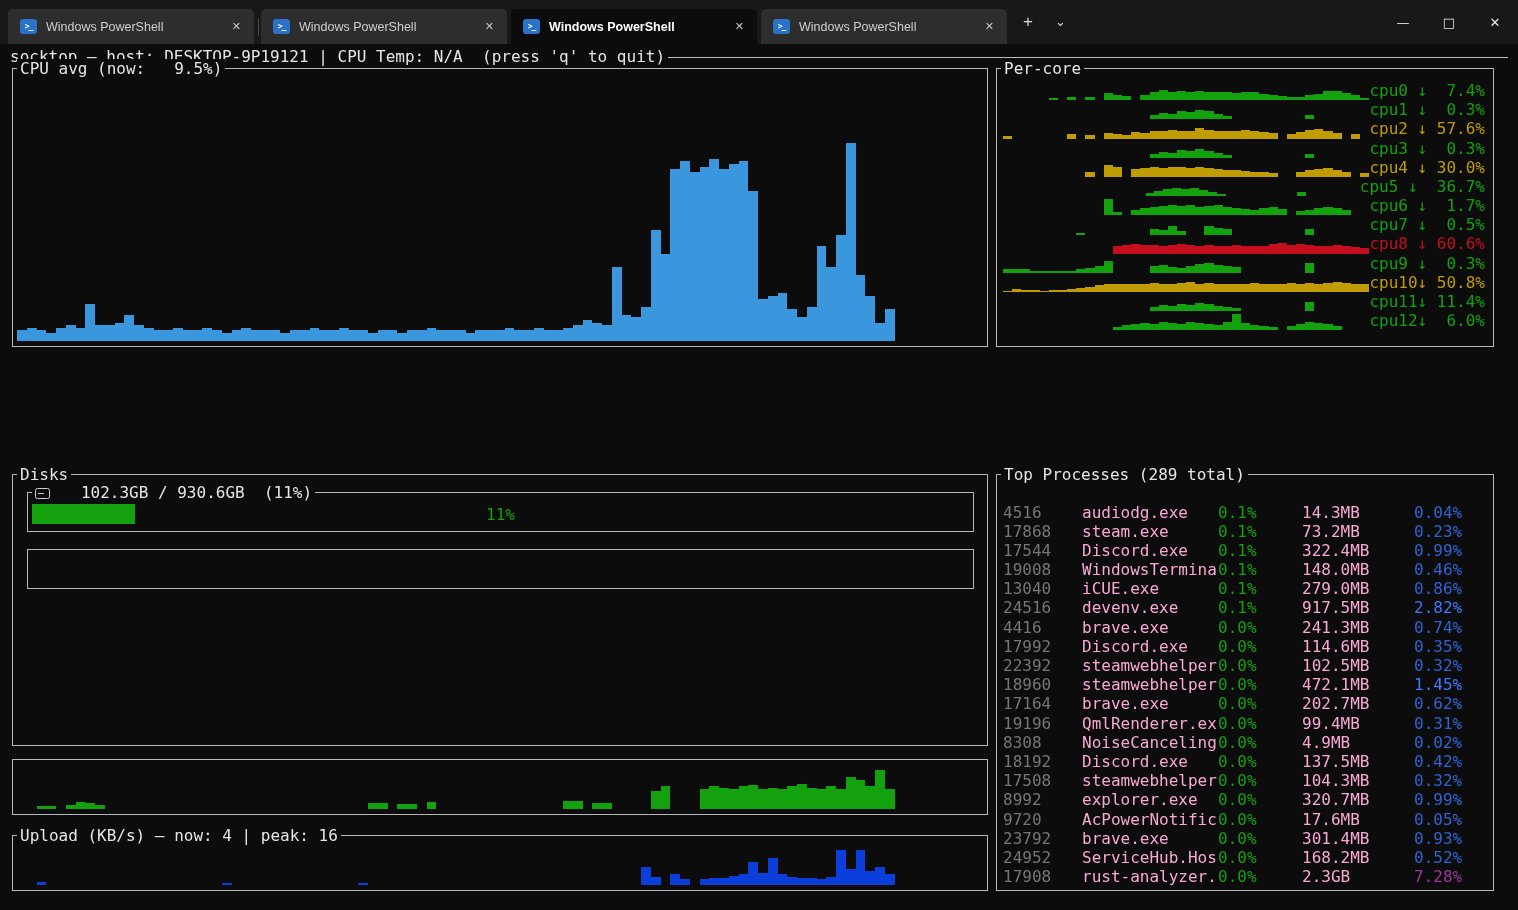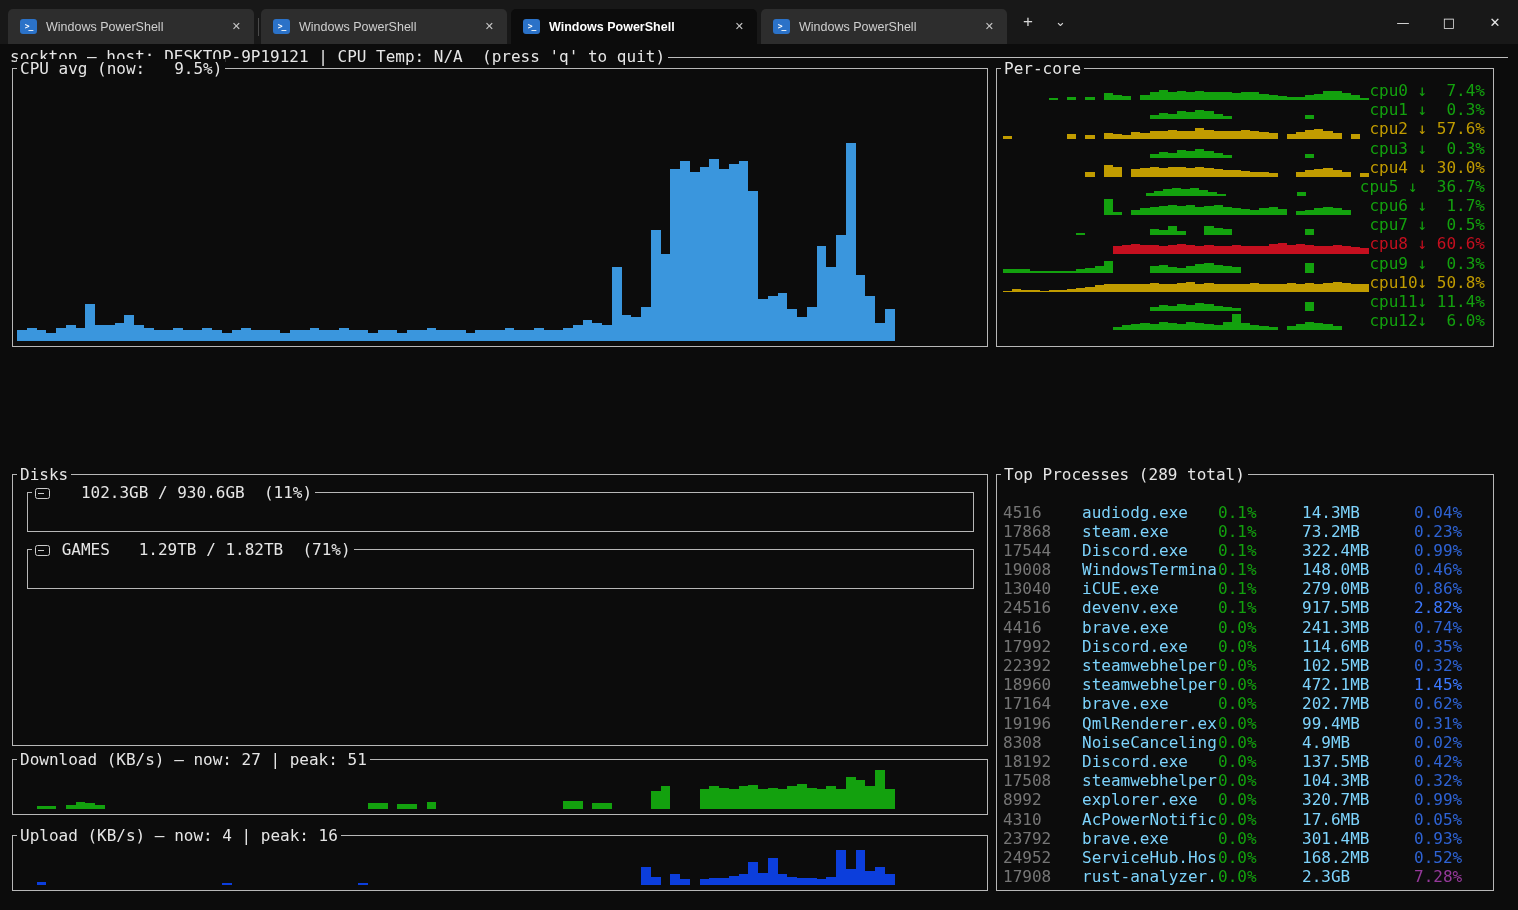--- a/index.html
+++ b/index.html
@@ -51,21 +51,21 @@
   .diskbox .gauge{top:11px;}
   .dtitle{display:flex;align-items:center;}
   .disk-icon{display:inline-block;margin-right:2px;position:relative;top:1px;}
   
   .pheader{position:absolute;top:8px;left:0;right:0;height:19.2px;color:#3B78FF;font-weight:bold;}
   .prows{position:absolute;top:27.5px;left:0;right:0;}
   .prow{position:relative;height:19.2px;}
   .pcol{position:absolute;white-space:pre;}
   .col-pid{left:6px;}  .col-name{left:85px;} .col-cpu{left:221px;}
   .col-mem{left:305px;} .col-memp{left:417px;}
-  .c-gray{color:#767676;} .c-white{color:#7dd3fc;} .c-green{color:#13A10E;}
+  .c-gray{color:#767676;} .c-white{color:#f9a8d4;} .c-green{color:#13A10E;}
   .t-blue{color:#2E63D4;} .t-bright{color:#3B78FF;} .t-magenta{color:#96399B;}
 </style>
 </head>
 <body>
 
 <div class="window">
 
   <div class="tabbar">
     <div class="tabs" id="tabs">
         <div class="tab">
@@ -806,32 +806,31 @@
 
 
     <div class="panel" style="left:12px;top:430px;width:974px;height:270px;">
       <span class="ptitle">Disks</span>
       <div id="diskboxes">
           <div class="diskbox" style="top: 17px;">
             <span class="ptitle dtitle"><span class="disk-icon"><svg width="15" height="11" viewBox="0 0 15 11">
                   <rect x="0.5" y="0.5" width="14" height="10" rx="2" fill="none" stroke="#cccccc"></rect>
                   <line x1="3" y1="5.5" x2="9" y2="5.5" stroke="#cccccc"></line>
                 </svg></span><span style="white-space: pre;">   102.3GB / 930.6GB  (11%)</span></span>
+            <div class="gauge">
+              <div class="gfill" style="width: 11%; background: rgb(19, 161, 14);"></div>
+              <span class="glabel" style="color: rgb(19, 161, 14);">11%</span>
+            </div>
           </div>
           <div class="diskbox" style="top: 74px;">
-            <span class="ptitle dtitle"><span class="disk-icon"><svg width="15" height="11" viewBox="0 0 15 11">
-                  <rect x="0.5" y="0.5" width="14" height="10" rx="2" fill="none" stroke="#cccccc"></rect>
-                  <line x1="3" y1="5.5" x2="9" y2="5.5" stroke="#cccccc"></line>
-                </svg></span><span style="white-space: pre;"> GAMES   1.29TB / 1.82TB  (71%)</span></span>
           </div>
         </div>
     </div>
 
     <div class="panel" style="left:12px;top:715px;width:974px;height:54px;">
-      <span class="ptitle">Download (KB/s) — now: 27 | peak: 51</span>
       <div class="chart" id="dl-chart">
           <div class="bar" style="width: 1.0101%; height: 0%; background: transparent;"></div>
           <div class="bar" style="width: 1.0101%; height: 0%; background: transparent;"></div>
           <div class="bar" style="width: 1.0101%; height: 8%; background: rgb(19, 161, 14);"></div>
           <div class="bar" style="width: 1.0101%; height: 8%; background: rgb(19, 161, 14);"></div>
           <div class="bar" style="width: 1.0101%; height: 0%; background: transparent;"></div>
           <div class="bar" style="width: 1.0101%; height: 10%; background: rgb(19, 161, 14);"></div>
           <div class="bar" style="width: 1.0101%; height: 18%; background: rgb(19, 161, 14);"></div>
           <div class="bar" style="width: 1.0101%; height: 14%; background: rgb(19, 161, 14);"></div>
           <div class="bar" style="width: 1.0101%; height: 10%; background: rgb(19, 161, 14);"></div>
@@ -1142,21 +1141,21 @@
             <span class="pcol col-memp t-blue">0.32%</span>
           </div>
           <div class="prow">
             <span class="pcol col-pid c-gray">8992</span>
             <span class="pcol col-name c-white">explorer.exe</span>
             <span class="pcol col-cpu c-green">0.0%</span>
             <span class="pcol col-mem c-white">320.7MB</span>
             <span class="pcol col-memp t-blue">0.99%</span>
           </div>
           <div class="prow">
-            <span class="pcol col-pid c-gray">4310</span>
+            <span class="pcol col-pid c-gray">9720</span>
             <span class="pcol col-name c-white">AcPowerNotific</span>
             <span class="pcol col-cpu c-green">0.0%</span>
             <span class="pcol col-mem c-white">17.6MB</span>
             <span class="pcol col-memp t-blue">0.05%</span>
           </div>
           <div class="prow">
             <span class="pcol col-pid c-gray">23792</span>
             <span class="pcol col-name c-white">brave.exe</span>
             <span class="pcol col-cpu c-green">0.0%</span>
             <span class="pcol col-mem c-white">301.4MB</span>

